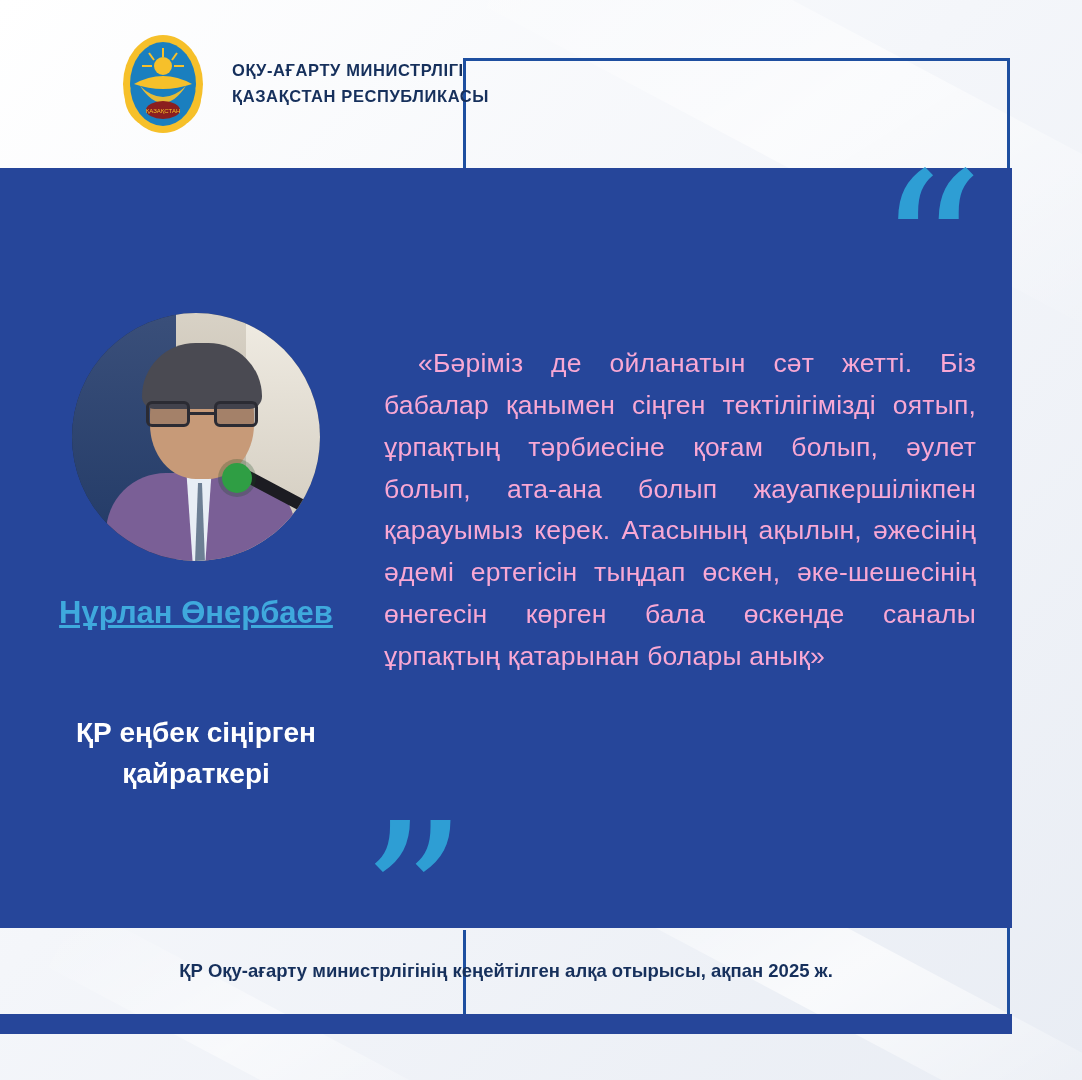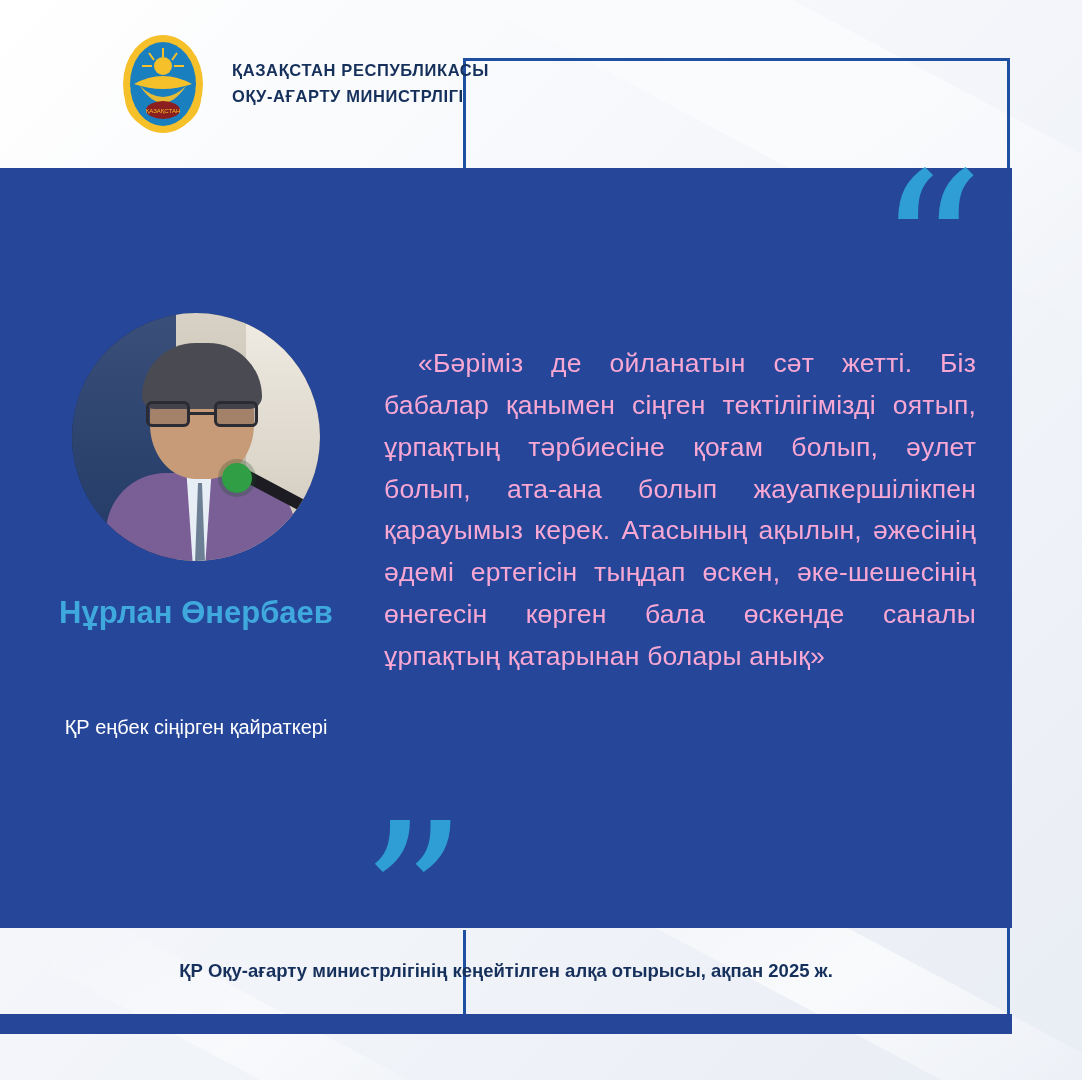--- a/index.html
+++ b/index.html
@@ -208,30 +208,31 @@
   .speaker-name {
     position: absolute;
     left: 0;
     top: 425px;
     width: 392px;
     text-align: center;
     color: #3fa9dd;
     font-size: 31px;
     font-weight: bold;
     line-height: 1.28;
+    text-decoration: underline;
   }
   .speaker-role {
     position: absolute;
     left: 0;
     top: 545px;
     width: 392px;
     text-align: center;
     color: #ffffff;
-    font-size: 20px;
-    font-weight: normal;
+    font-size: 28px;
+    font-weight: bold;
     line-height: 1.45;
   }
 
   
   .quote-text {
     position: absolute;
     left: 384px;
     top: 175px;
     width: 592px;
     color: #f9a8d4;
@@ -290,22 +291,22 @@
         </g>
         <path d="M14 52 q29 -16 58 0 q-29 10 -58 0 z" fill="#f6c02a"></path>
         <path d="M20 54 q23 22 46 0 q-23 34 -46 0 z" fill="#f6c02a" opacity="0.92"></path>
         <ellipse cx="43" cy="78" rx="17" ry="9" fill="#8b1f1f"></ellipse>
         <text x="43" y="81" font-size="6" fill="#f6c02a" text-anchor="middle" font-family="Liberation Sans, sans-serif">ҚАЗАҚСТАН</text>
         <path d="M8 55 q-4 22 12 34" stroke="#f6c02a" stroke-width="5" fill="none"></path>
         <path d="M78 55 q4 22 -12 34" stroke="#f6c02a" stroke-width="5" fill="none"></path>
       </svg>
     </div>
     <div class="header-text">
+      <div>ОҚУ-АҒАРТУ МИНИСТРЛІГІ</div>
       <div>ҚАЗАҚСТАН РЕСПУБЛИКАСЫ</div>
-      <div>ОҚУ-АҒАРТУ МИНИСТРЛІГІ</div>
     </div>
   </div>
 
   <div class="panel">
 
     <div class="quote-open">“</div>
     <div class="quote-close">”</div>
 
     <div class="portrait-wrap">
       <div class="portrait">

